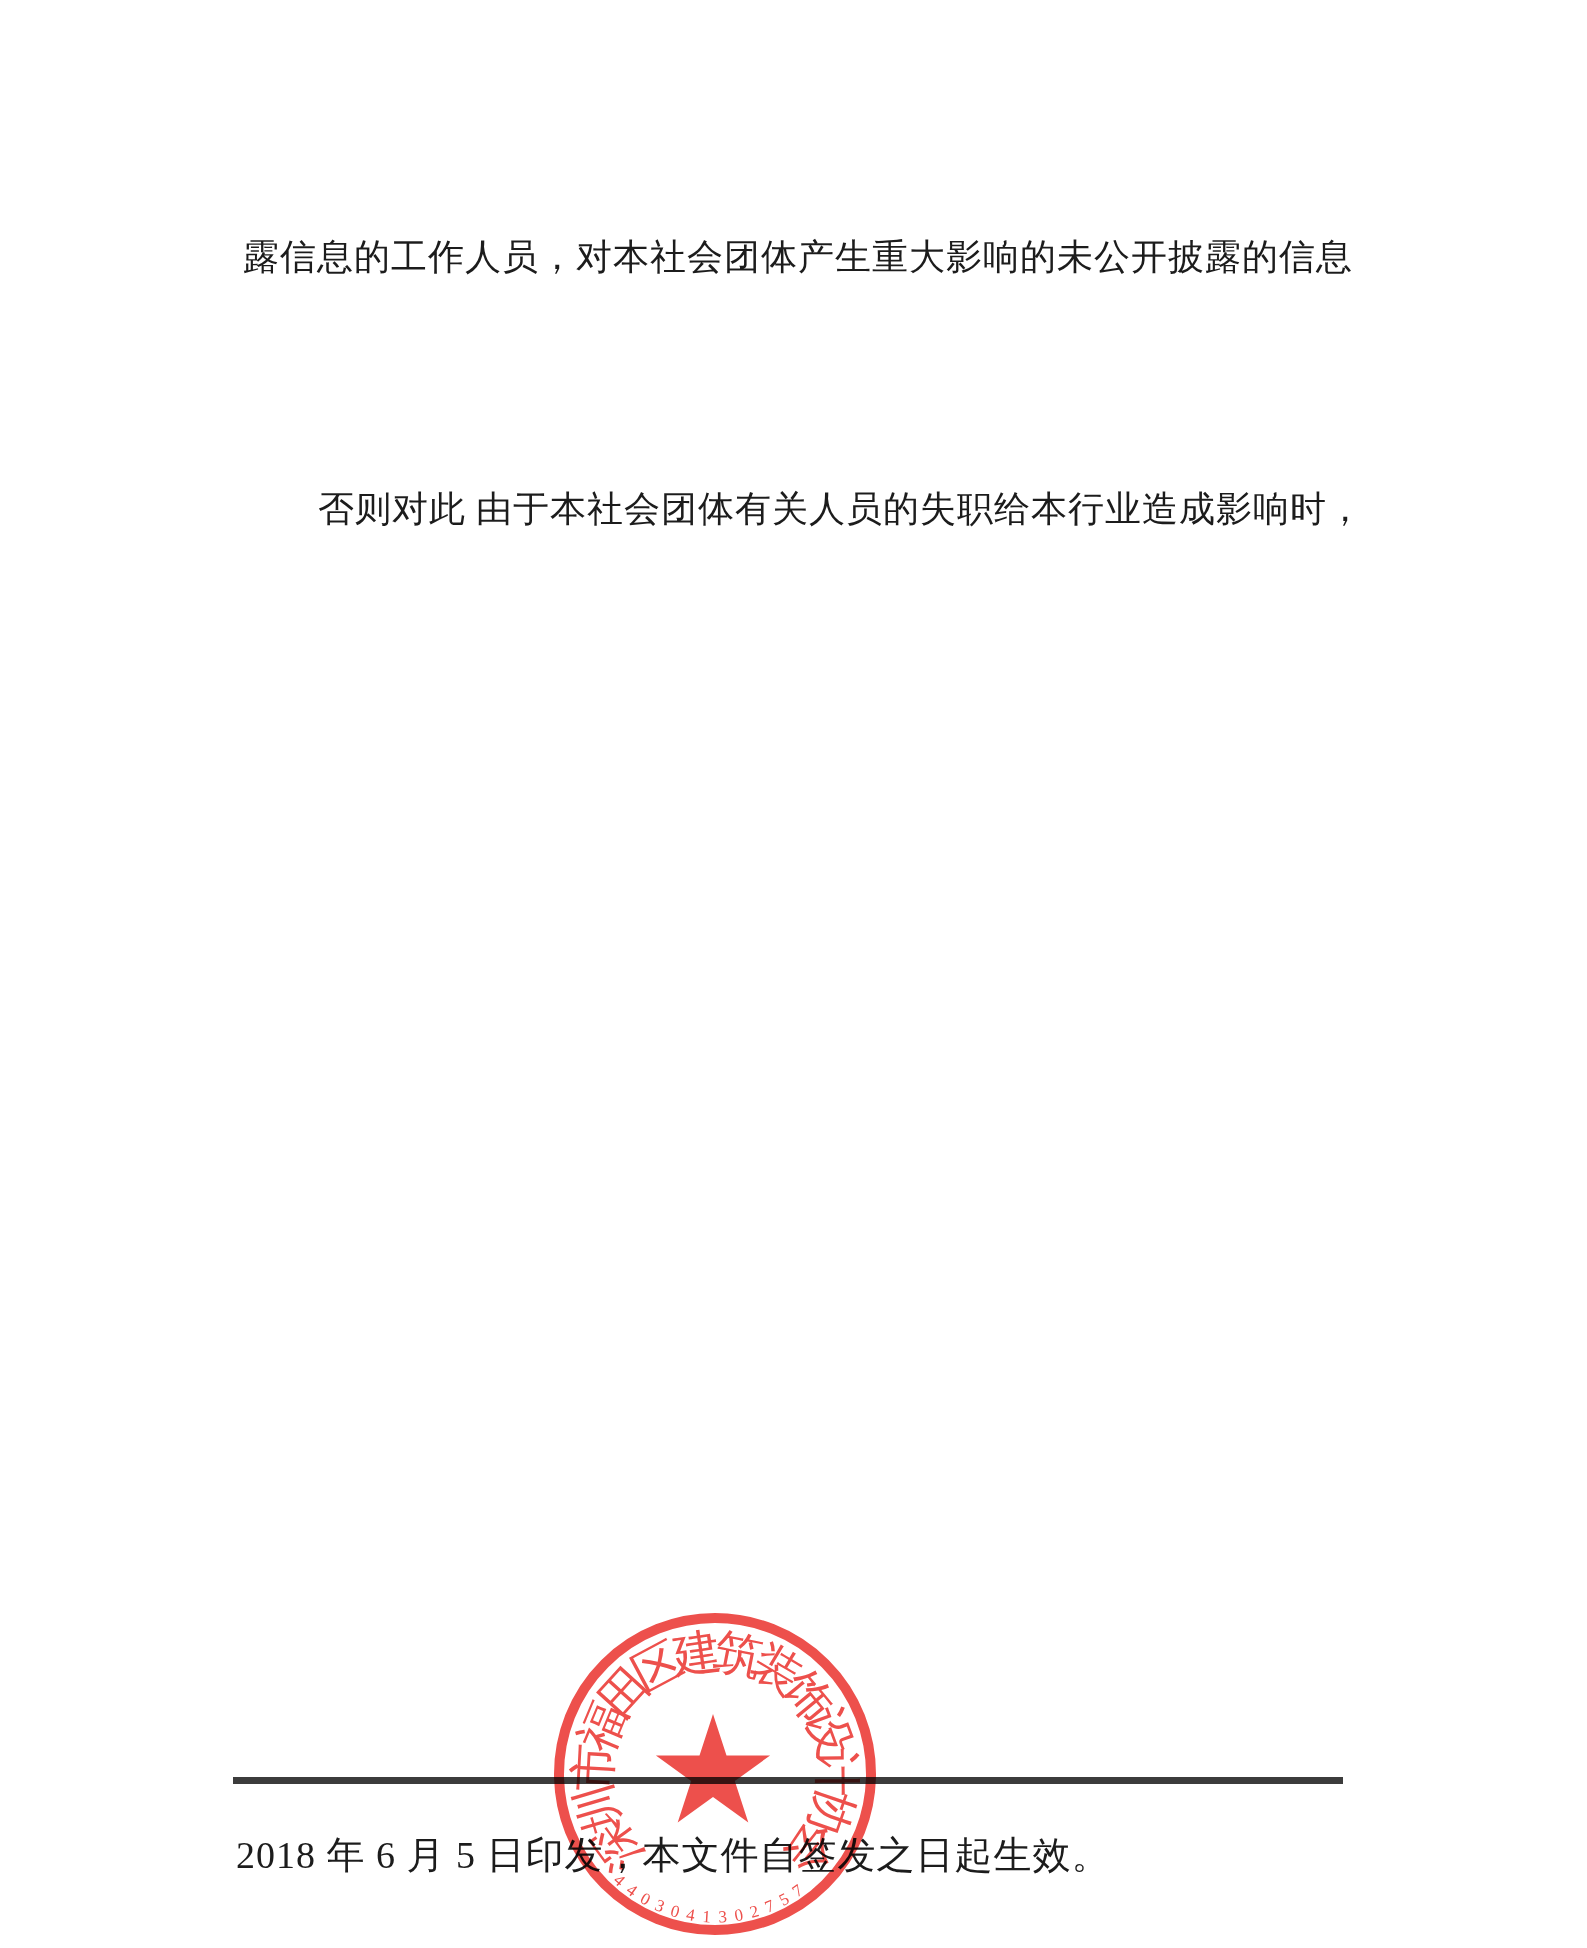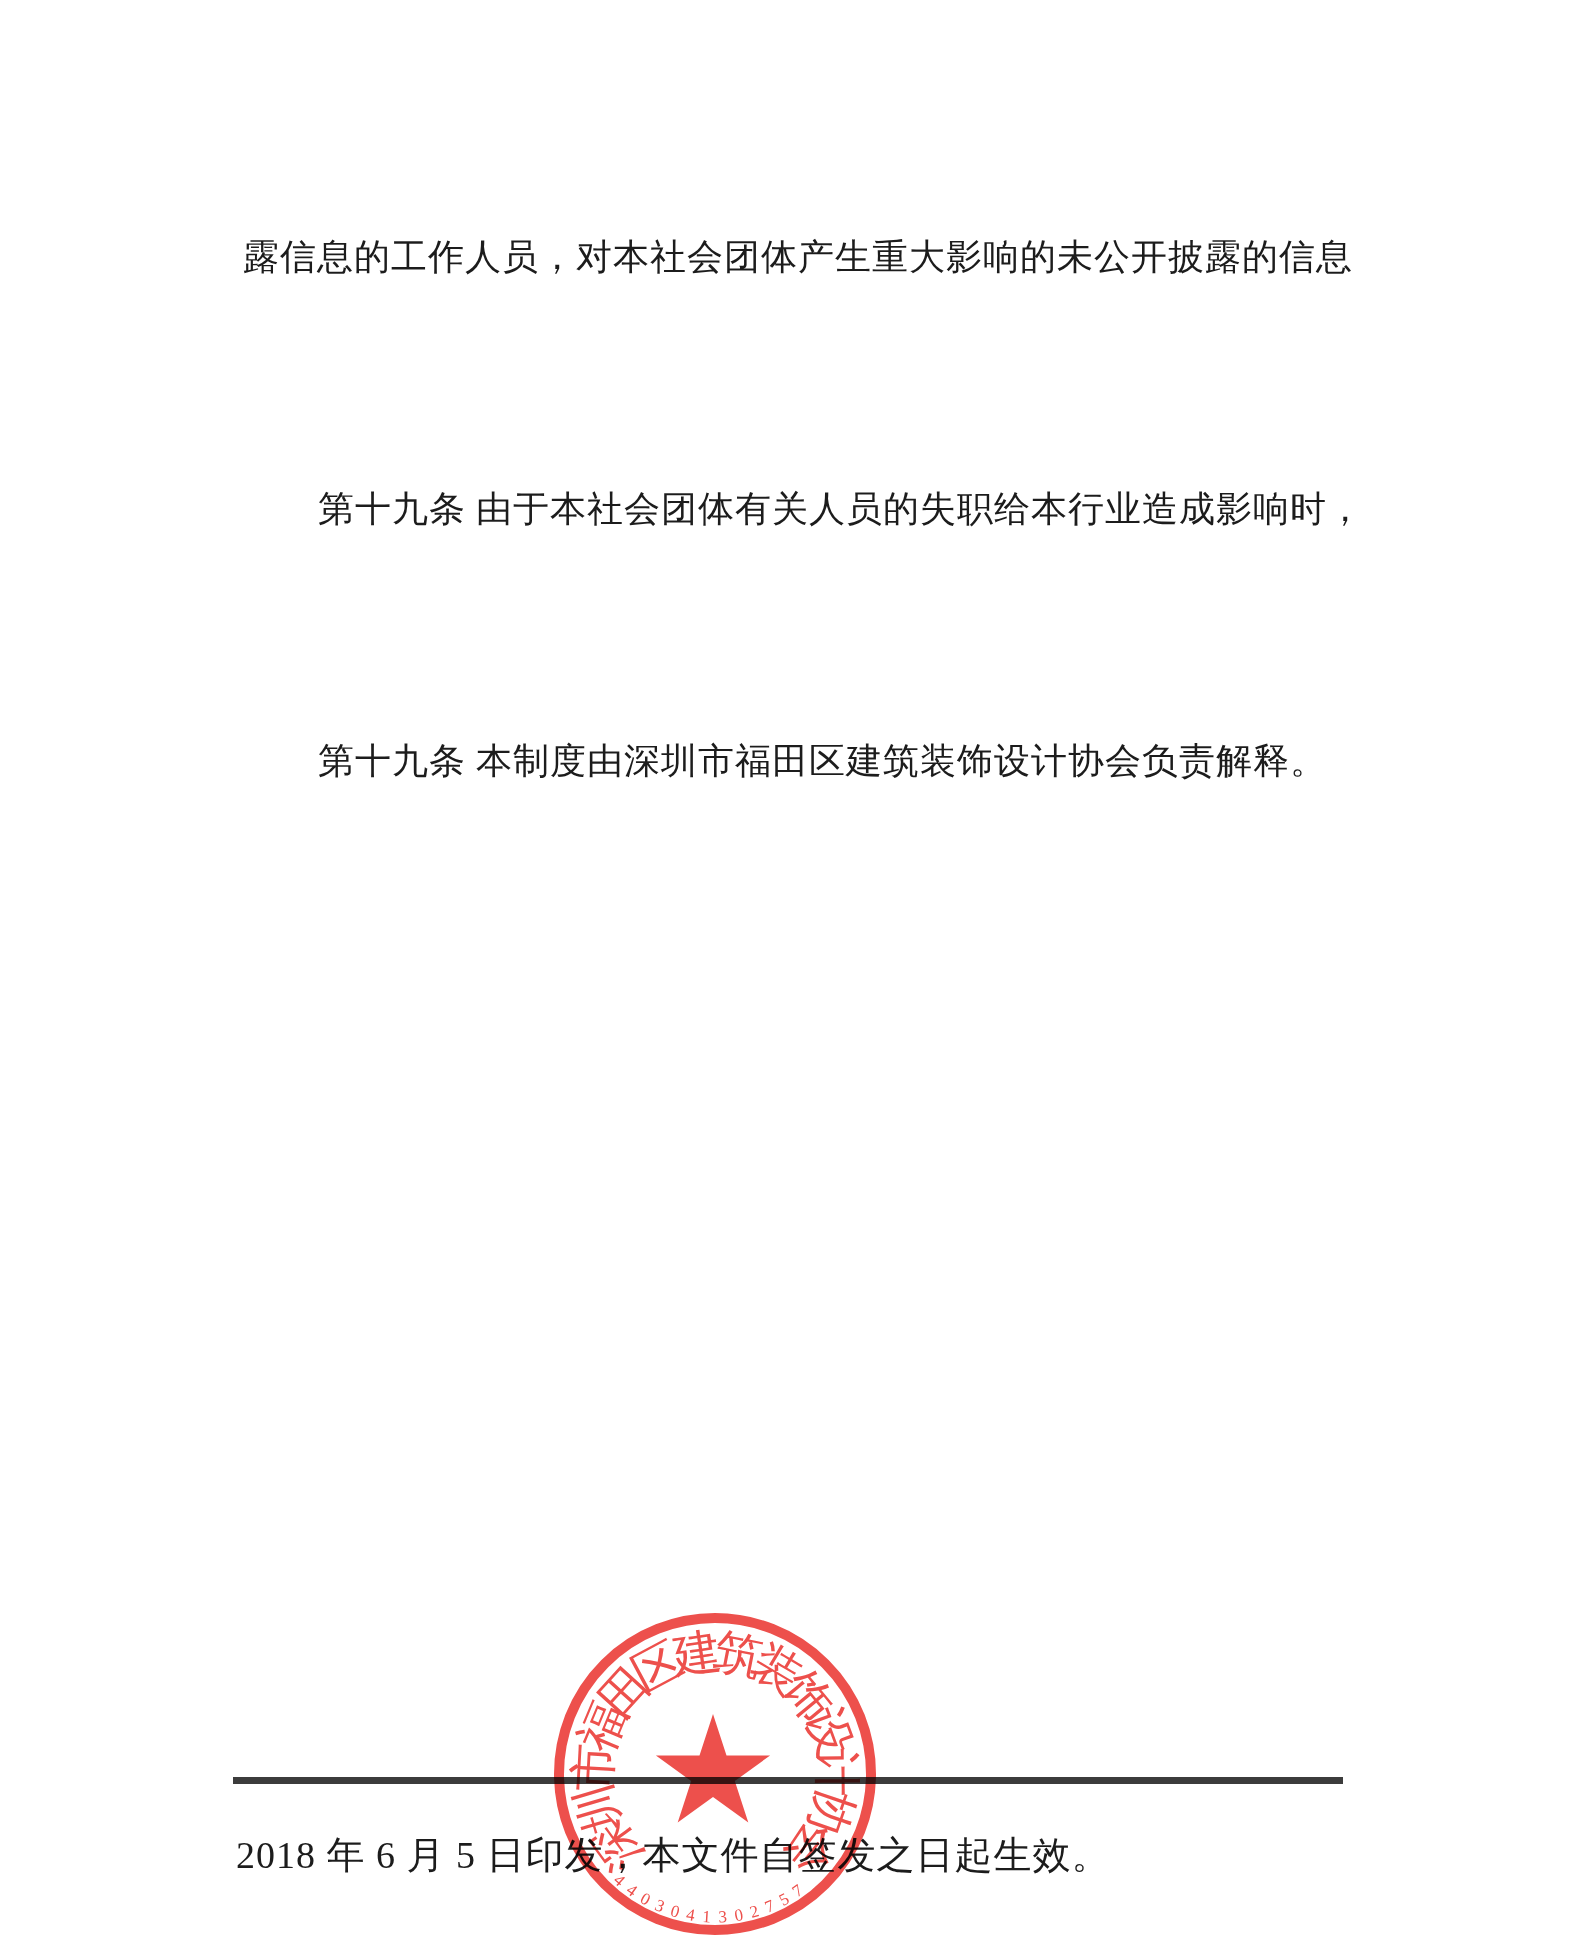--- a/index.html
+++ b/index.html
@@ -49,22 +49,21 @@
     font-family:"Liberation Serif","DejaVu Serif",serif;
   }
 </style>
 </head>
 <body>
 
 <div class="page">
 
   <div class="body-text" style="color: rgb(28, 28, 28);">
     <span class="line">露信息的工作人员，对本社会团体产生重大影响的未公开披露的信息</span>
-    <span class="line indent">第十九条 由于本社会团体有关人员的失职给本行业造成影响时，</span>
-    <span class="line indent">第十九条 本制度由深圳市福田区建筑装饰设计协会负责解释。</span>
+    <span class="line indent">否则对此 由于本社会团体有关人员的失职给本行业造成影响时，</span>
   </div>
 
   <div class="footer-divider" style="background: rgb(60, 60, 60);"></div>
 
   <div class="footer-text" style="color: rgb(28, 28, 28);">2018 年 6 月 5 日印发，本文件自签发之日起生效。</div>
 
   <div class="seal">
     <svg viewBox="-170 -170 340 340" xmlns="http://www.w3.org/2000/svg">
       <circle cx="0" cy="0" r="156" fill="none" stroke-width="10" stroke="#ec4642"></circle>
       <polygon points="-2,-60 11.5,-18.5 55.1,-18.5 19.8,7.1 33.3,48.5 -2,22.9 -37.3,48.5 -23.8,7.1 -59.1,-18.5 -15.5,-18.5" fill="#ec4642"></polygon>

